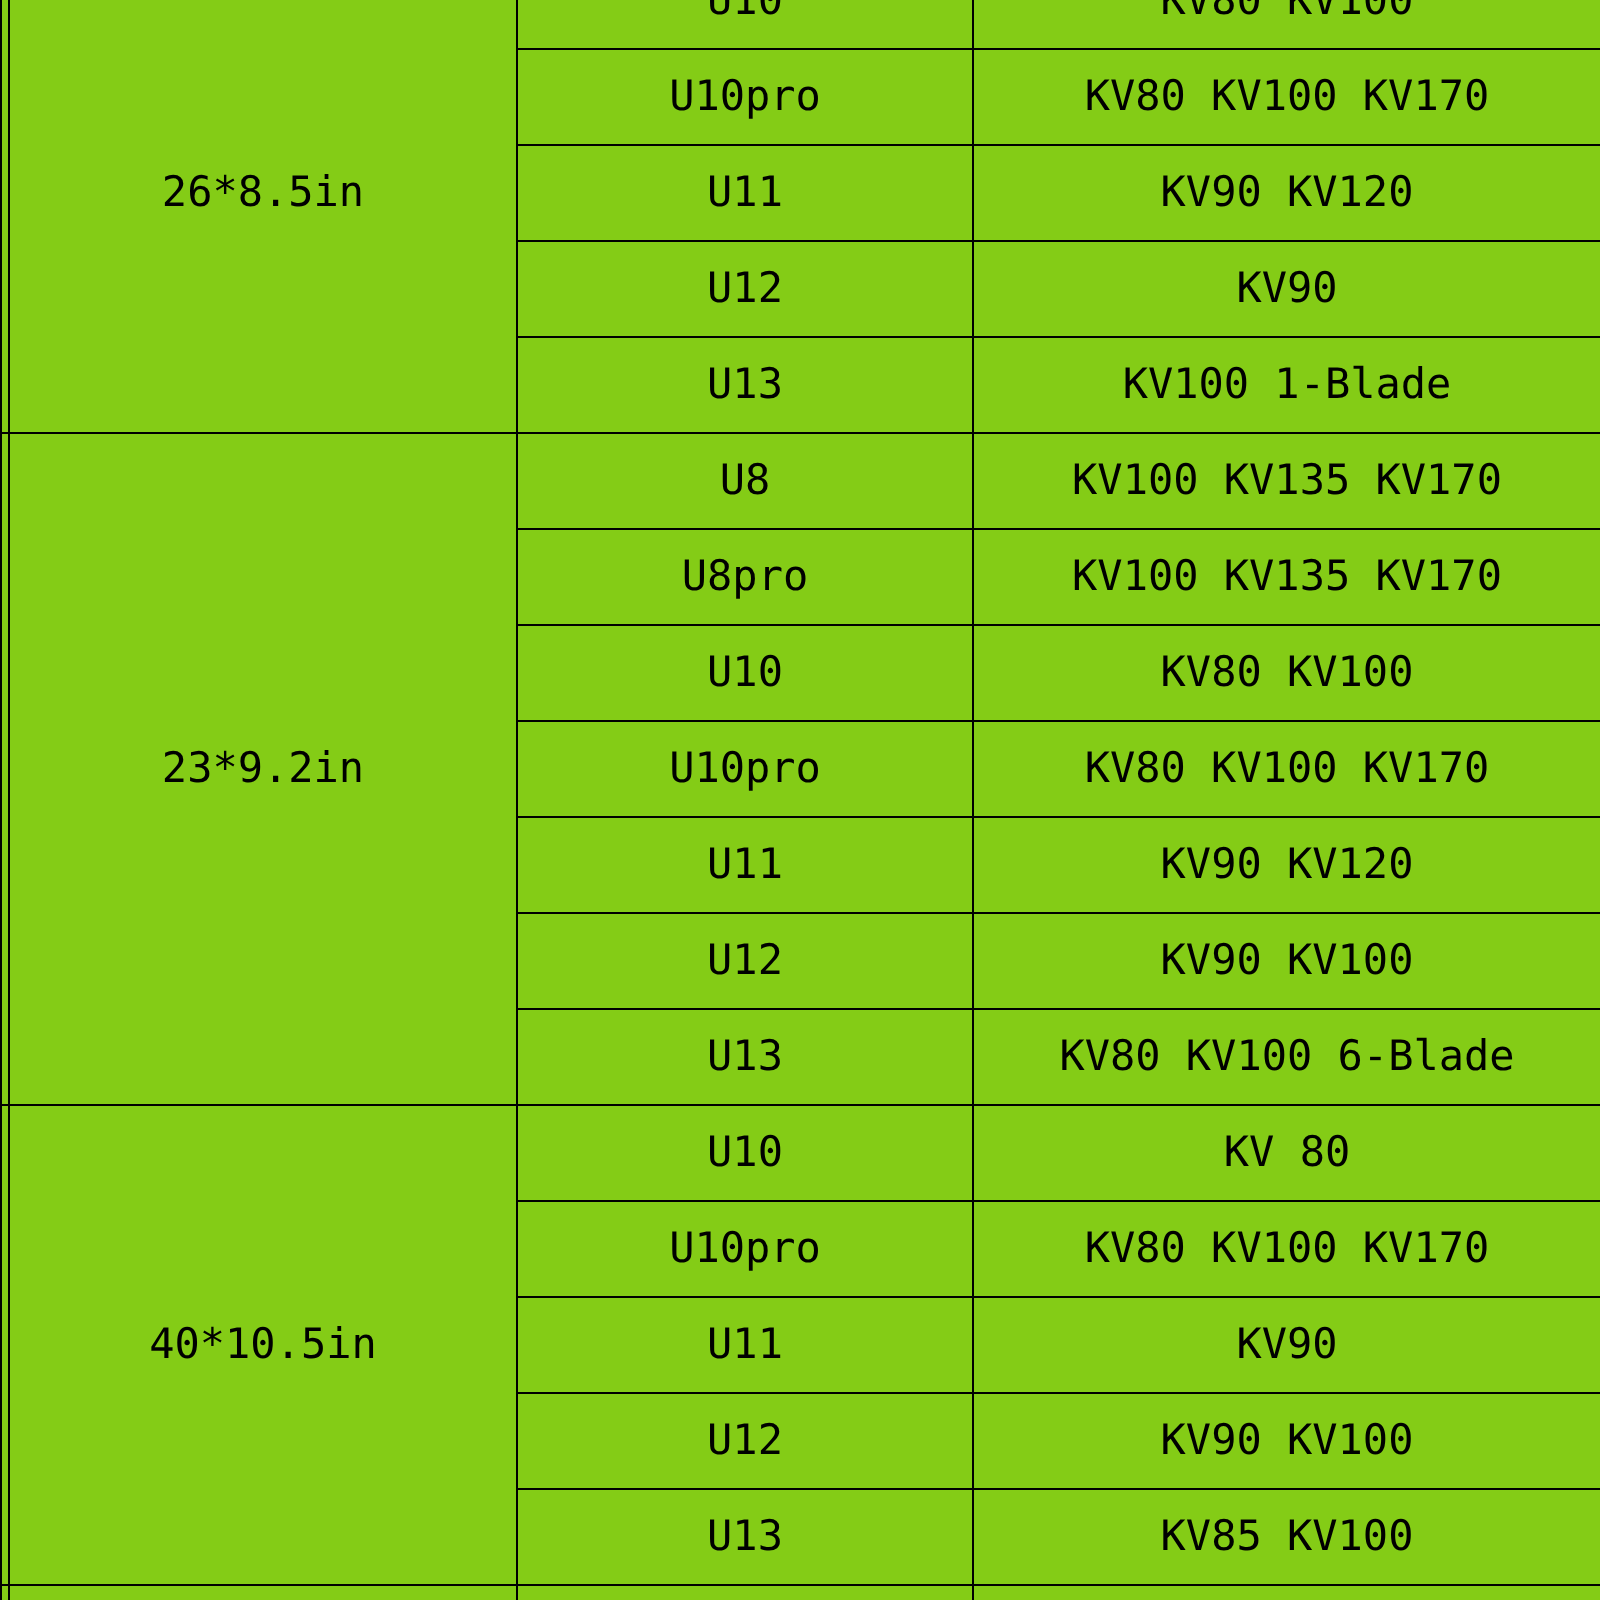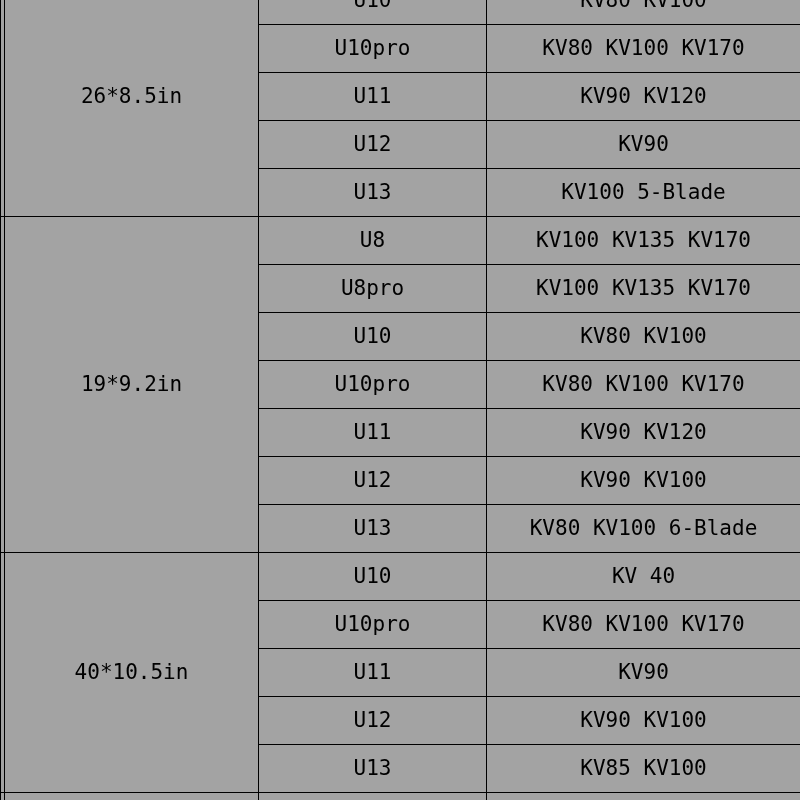--- a/index.html
+++ b/index.html
@@ -36,21 +36,21 @@
   table.spec td {
     border: 1px solid #000000;
     height: 47px;
     padding: 0 4px;
     text-align: center;
     vertical-align: middle;
     font-size: 21px;
     line-height: 1.1;
     color: #000000;
     white-space: nowrap;
-    background: #a3a3a3;
+    background: #84cc16;
   }
   td.gutter {
     border-left: none;
     border-top: none;
     border-bottom: none;
     border-right: 1px solid #000000;
     padding: 0;
     background: #ffffff;
   }
   td.size {
@@ -96,26 +96,26 @@
       <tr>
         <td class="model">U11</td>
         <td class="motor">KV90 KV120</td>
       </tr>
       <tr>
         <td class="model">U12</td>
         <td class="motor">KV90</td>
       </tr>
       <tr>
         <td class="model">U13</td>
-        <td class="motor">KV100 5-Blade</td>
+        <td class="motor">KV100 1-Blade</td>
       </tr>
 
       <tr class="group-sep">
         <td class="gutter" rowspan="7"></td>
-        <td class="size" rowspan="7">19*9.2in</td>
+        <td class="size" rowspan="7">23*9.2in</td>
         <td class="model">U8</td>
         <td class="motor">KV100 KV135 KV170</td>
       </tr>
       <tr>
         <td class="model">U8pro</td>
         <td class="motor">KV100 KV135 KV170</td>
       </tr>
       <tr>
         <td class="model">U10</td>
         <td class="motor">KV80 KV100</td>
@@ -134,21 +134,21 @@
       </tr>
       <tr>
         <td class="model">U13</td>
         <td class="motor">KV80 KV100 6-Blade</td>
       </tr>
 
       <tr class="group-sep">
         <td class="gutter" rowspan="5"></td>
         <td class="size" rowspan="5">40*10.5in</td>
         <td class="model">U10</td>
-        <td class="motor">KV 40</td>
+        <td class="motor">KV 80</td>
       </tr>
       <tr>
         <td class="model">U10pro</td>
         <td class="motor">KV80 KV100 KV170</td>
       </tr>
       <tr>
         <td class="model">U11</td>
         <td class="motor">KV90</td>
       </tr>
       <tr>

